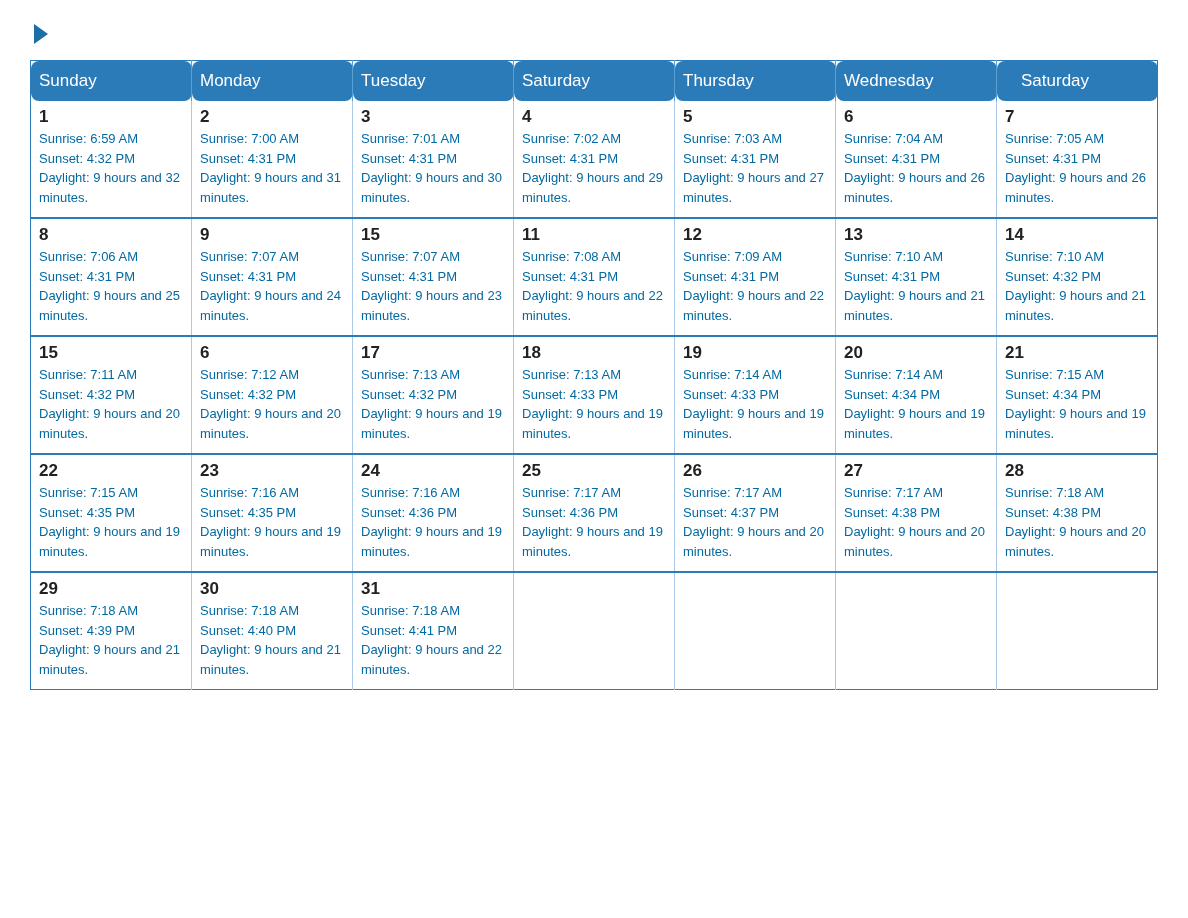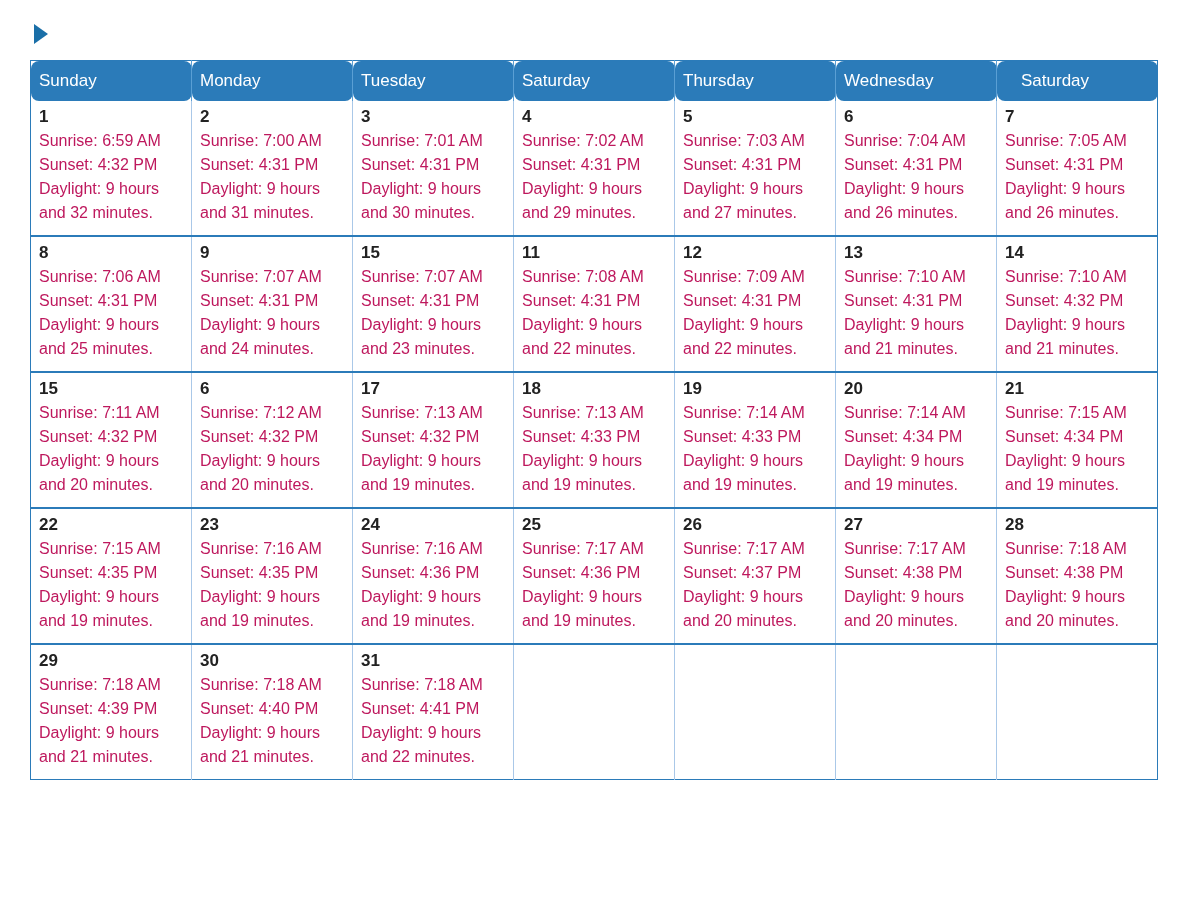--- a/index.html
+++ b/index.html
@@ -97,22 +97,22 @@
       margin-top: 24px;
     }
     .day-number {
       font-size: 17px;
       font-weight: bold;
       color: #222;
       margin-bottom: 2px;
       display: block;
     }
     .day-info {
-      font-size: 16px;
-      color: #be185d;
+      font-size: 13px;
+      color: #0369a1;
       line-height: 1.5;
     }
     .empty-cell {
       background: #fff;
     }
   </style>
 </head>
 <body>
 
 <div class="header">

